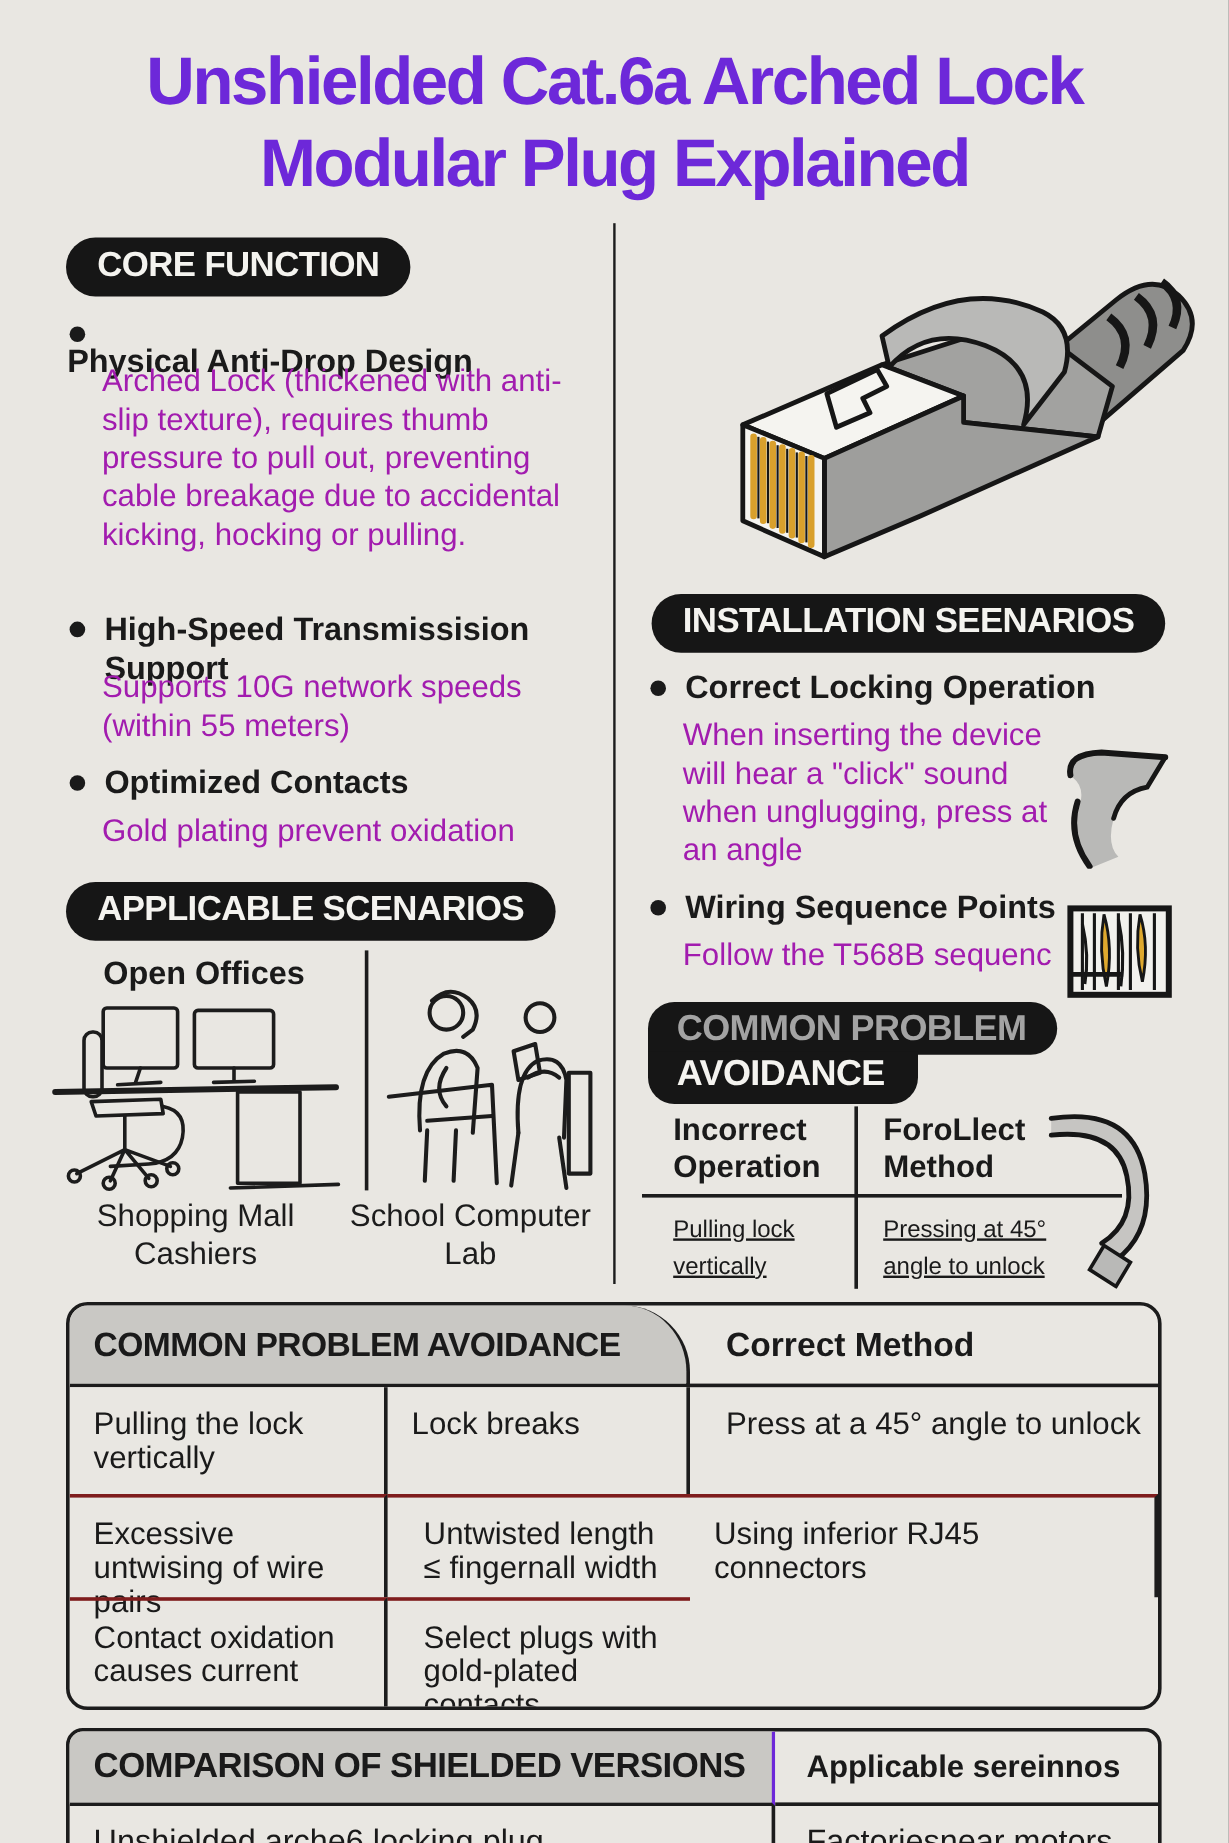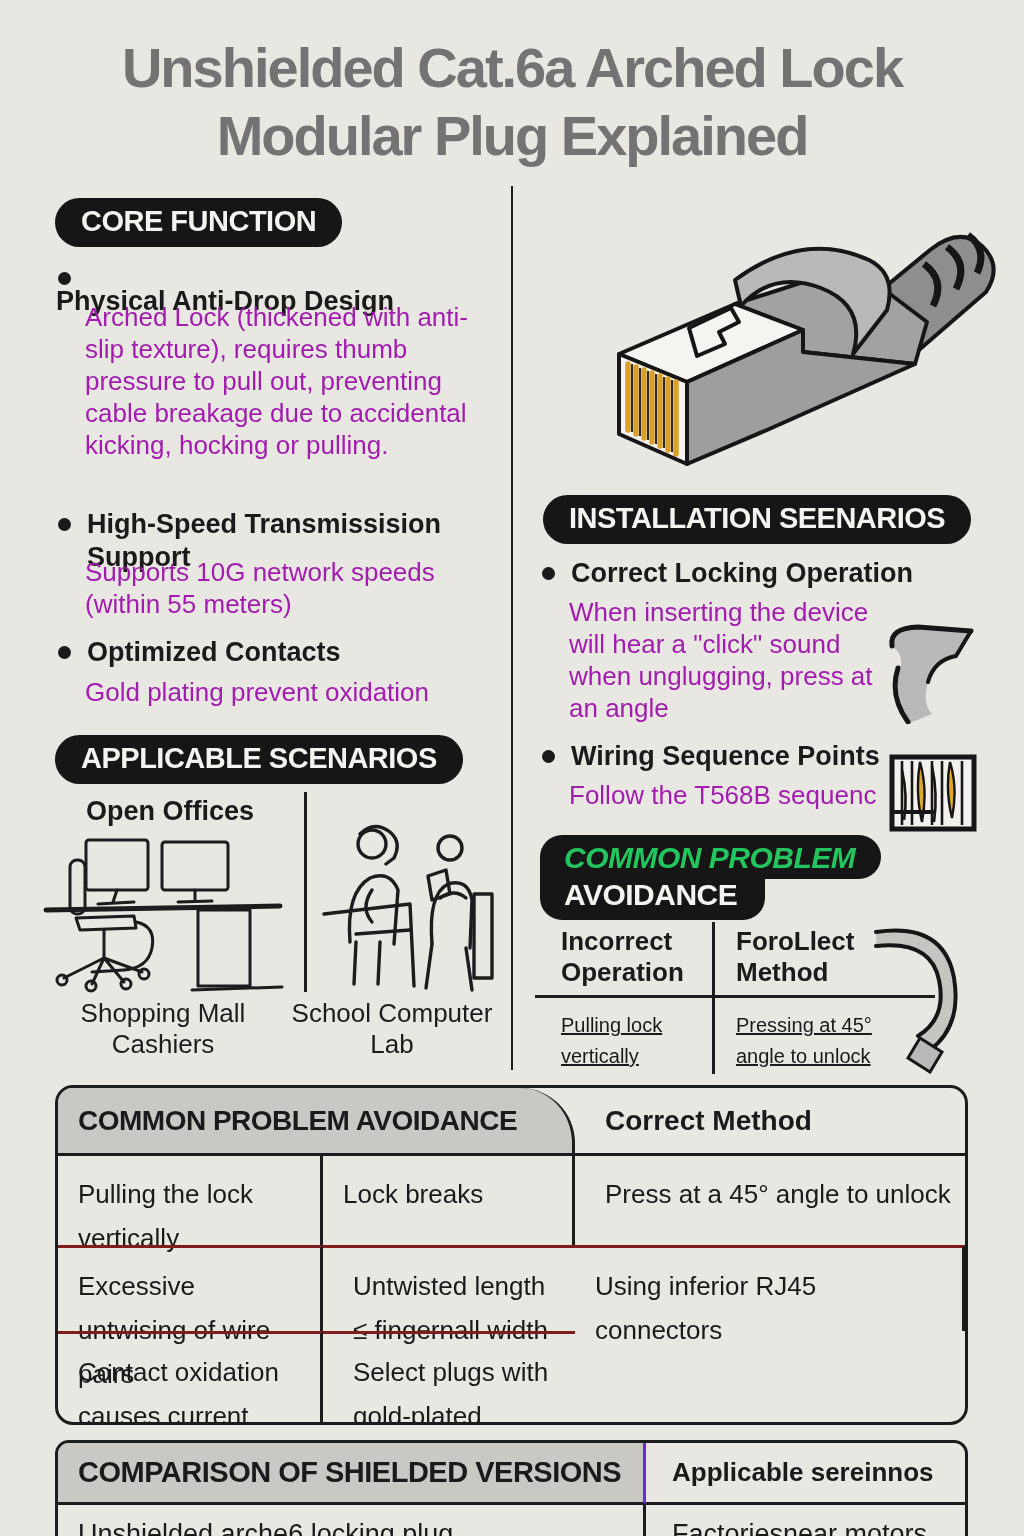--- a/index.html
+++ b/index.html
@@ -9,30 +9,30 @@
   *{margin:0;padding:0;box-sizing:border-box;}
   body{background:#555;}
   .page{
     position:relative;width:1024px;height:1536px;overflow:hidden;
     background:var(--background);color:var(--ink);
     font-family:"Liberation Sans", sans-serif;margin:0 auto;
   }
   .abs{position:absolute;}
   .title{
     left:0;top:34px;width:1024px;text-align:center;
-    font-size:56px;font-weight:bold;line-height:1.22;letter-spacing:-2px;color:#737373;
+    font-size:56px;font-weight:bold;line-height:1.22;letter-spacing:-2px;color:#6d28d9;
   }
   .pill{
     display:inline-block;background:var(--pill);color:#f4f3ef;
     font-weight:bold;font-size:29px;letter-spacing:-0.5px;
     padding:7px 26px 9px 26px;border-radius:26px;white-space:nowrap;
   }
   .pill2-top{
-    display:inline-block;background:var(--pill);color:#22c55e;font-weight:bold;font-size:30px;
-    padding:6px 26px 4px 24px;border-radius:22px 22px 22px 0;white-space:nowrap;letter-spacing:-0.5px;font-style:italic;
+    display:inline-block;background:var(--pill);color:#a3a3a3;font-weight:bold;font-size:30px;
+    padding:6px 26px 4px 24px;border-radius:22px 22px 22px 0;white-space:nowrap;letter-spacing:-0.5px;
   }
   .pill2-bottom{
     display:inline-block;background:var(--pill);color:#f4f3ef;font-weight:bold;font-size:30px;
     padding:2px 28px 8px 24px;border-radius:0 0 22px 22px;white-space:nowrap;letter-spacing:-0.5px;
   }
   .b-head{display:flex;align-items:flex-start;font-weight:bold;font-size:27px;line-height:1.22;}
   .dot{flex:0 0 auto;width:13px;height:13px;border-radius:50%;background:#1a1a1a;margin:10px 16px 0 2px;}
   .b-body{font-size:26px;line-height:32px;color:#a21caf;}
   .vline{background:#1c1c1c;width:3px;}
   .hline{background:#1c1c1c;height:3px;}
@@ -55,21 +55,21 @@
     border-right:3px solid #1c1c1c;border-bottom:3px solid #1c1c1c;
     border-top-right-radius:55px;
     display:flex;align-items:center;padding-left:20px;
     font-weight:bold;font-size:28px;letter-spacing:-0.5px;
   }
   .ptable .hdr-plain{
     border-bottom:3px solid #1c1c1c;display:flex;align-items:center;padding-left:30px;
     font-weight:bold;font-size:28px;
   }
   .ptable .cell{
-    font-size:26px;line-height:44px;padding:16px 14px 0 20px;
+    font-size:26px;line-height:28px;padding:16px 14px 0 20px;
   }
   .ptable .cell.c1,.ptable .cell.c2{border-right:3px solid #1c1c1c;}
   .ptable .cell.r2,.ptable .cell.r3{border-top:3px solid #7f1d1d;}
   .ptable .cell.c3{padding-left:30px;}
 
   
   .ctable{
     left:55px;top:1440px;width:913px;height:190px;
     border:3px solid #1c1c1c;border-radius:14px;
     display:grid;grid-template-columns:588px 1fr;grid-template-rows:62px 1fr;

